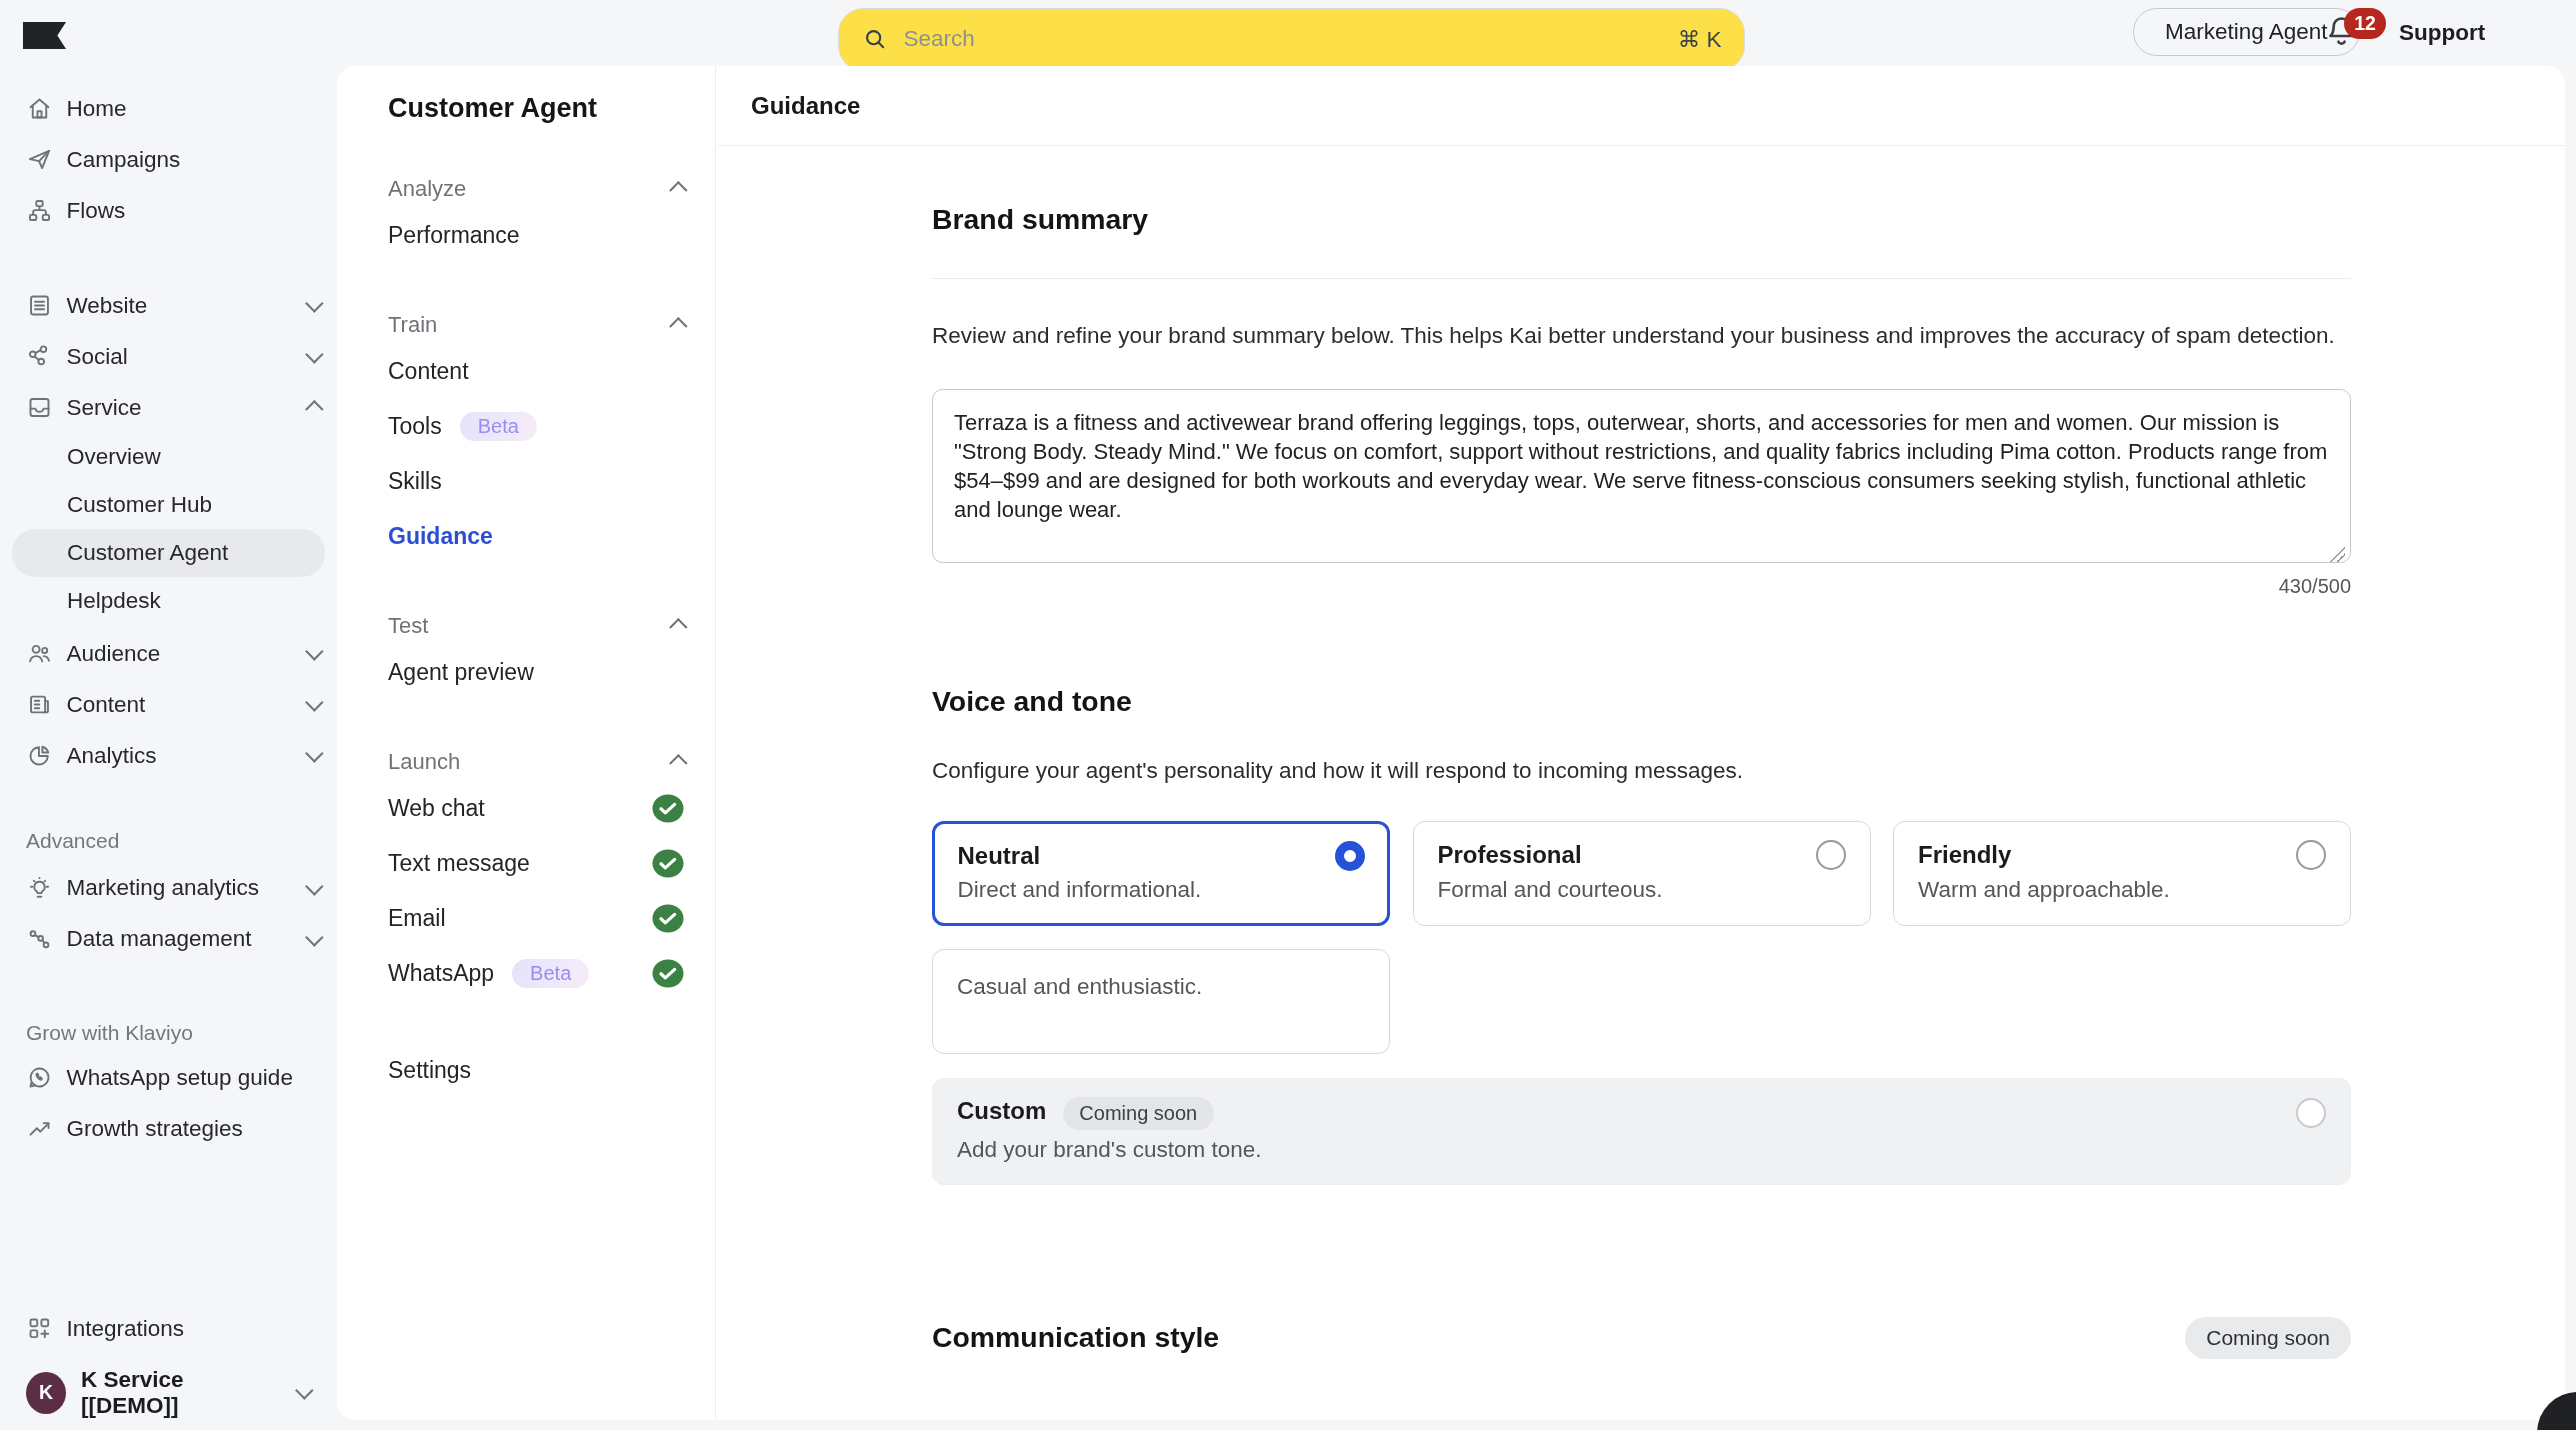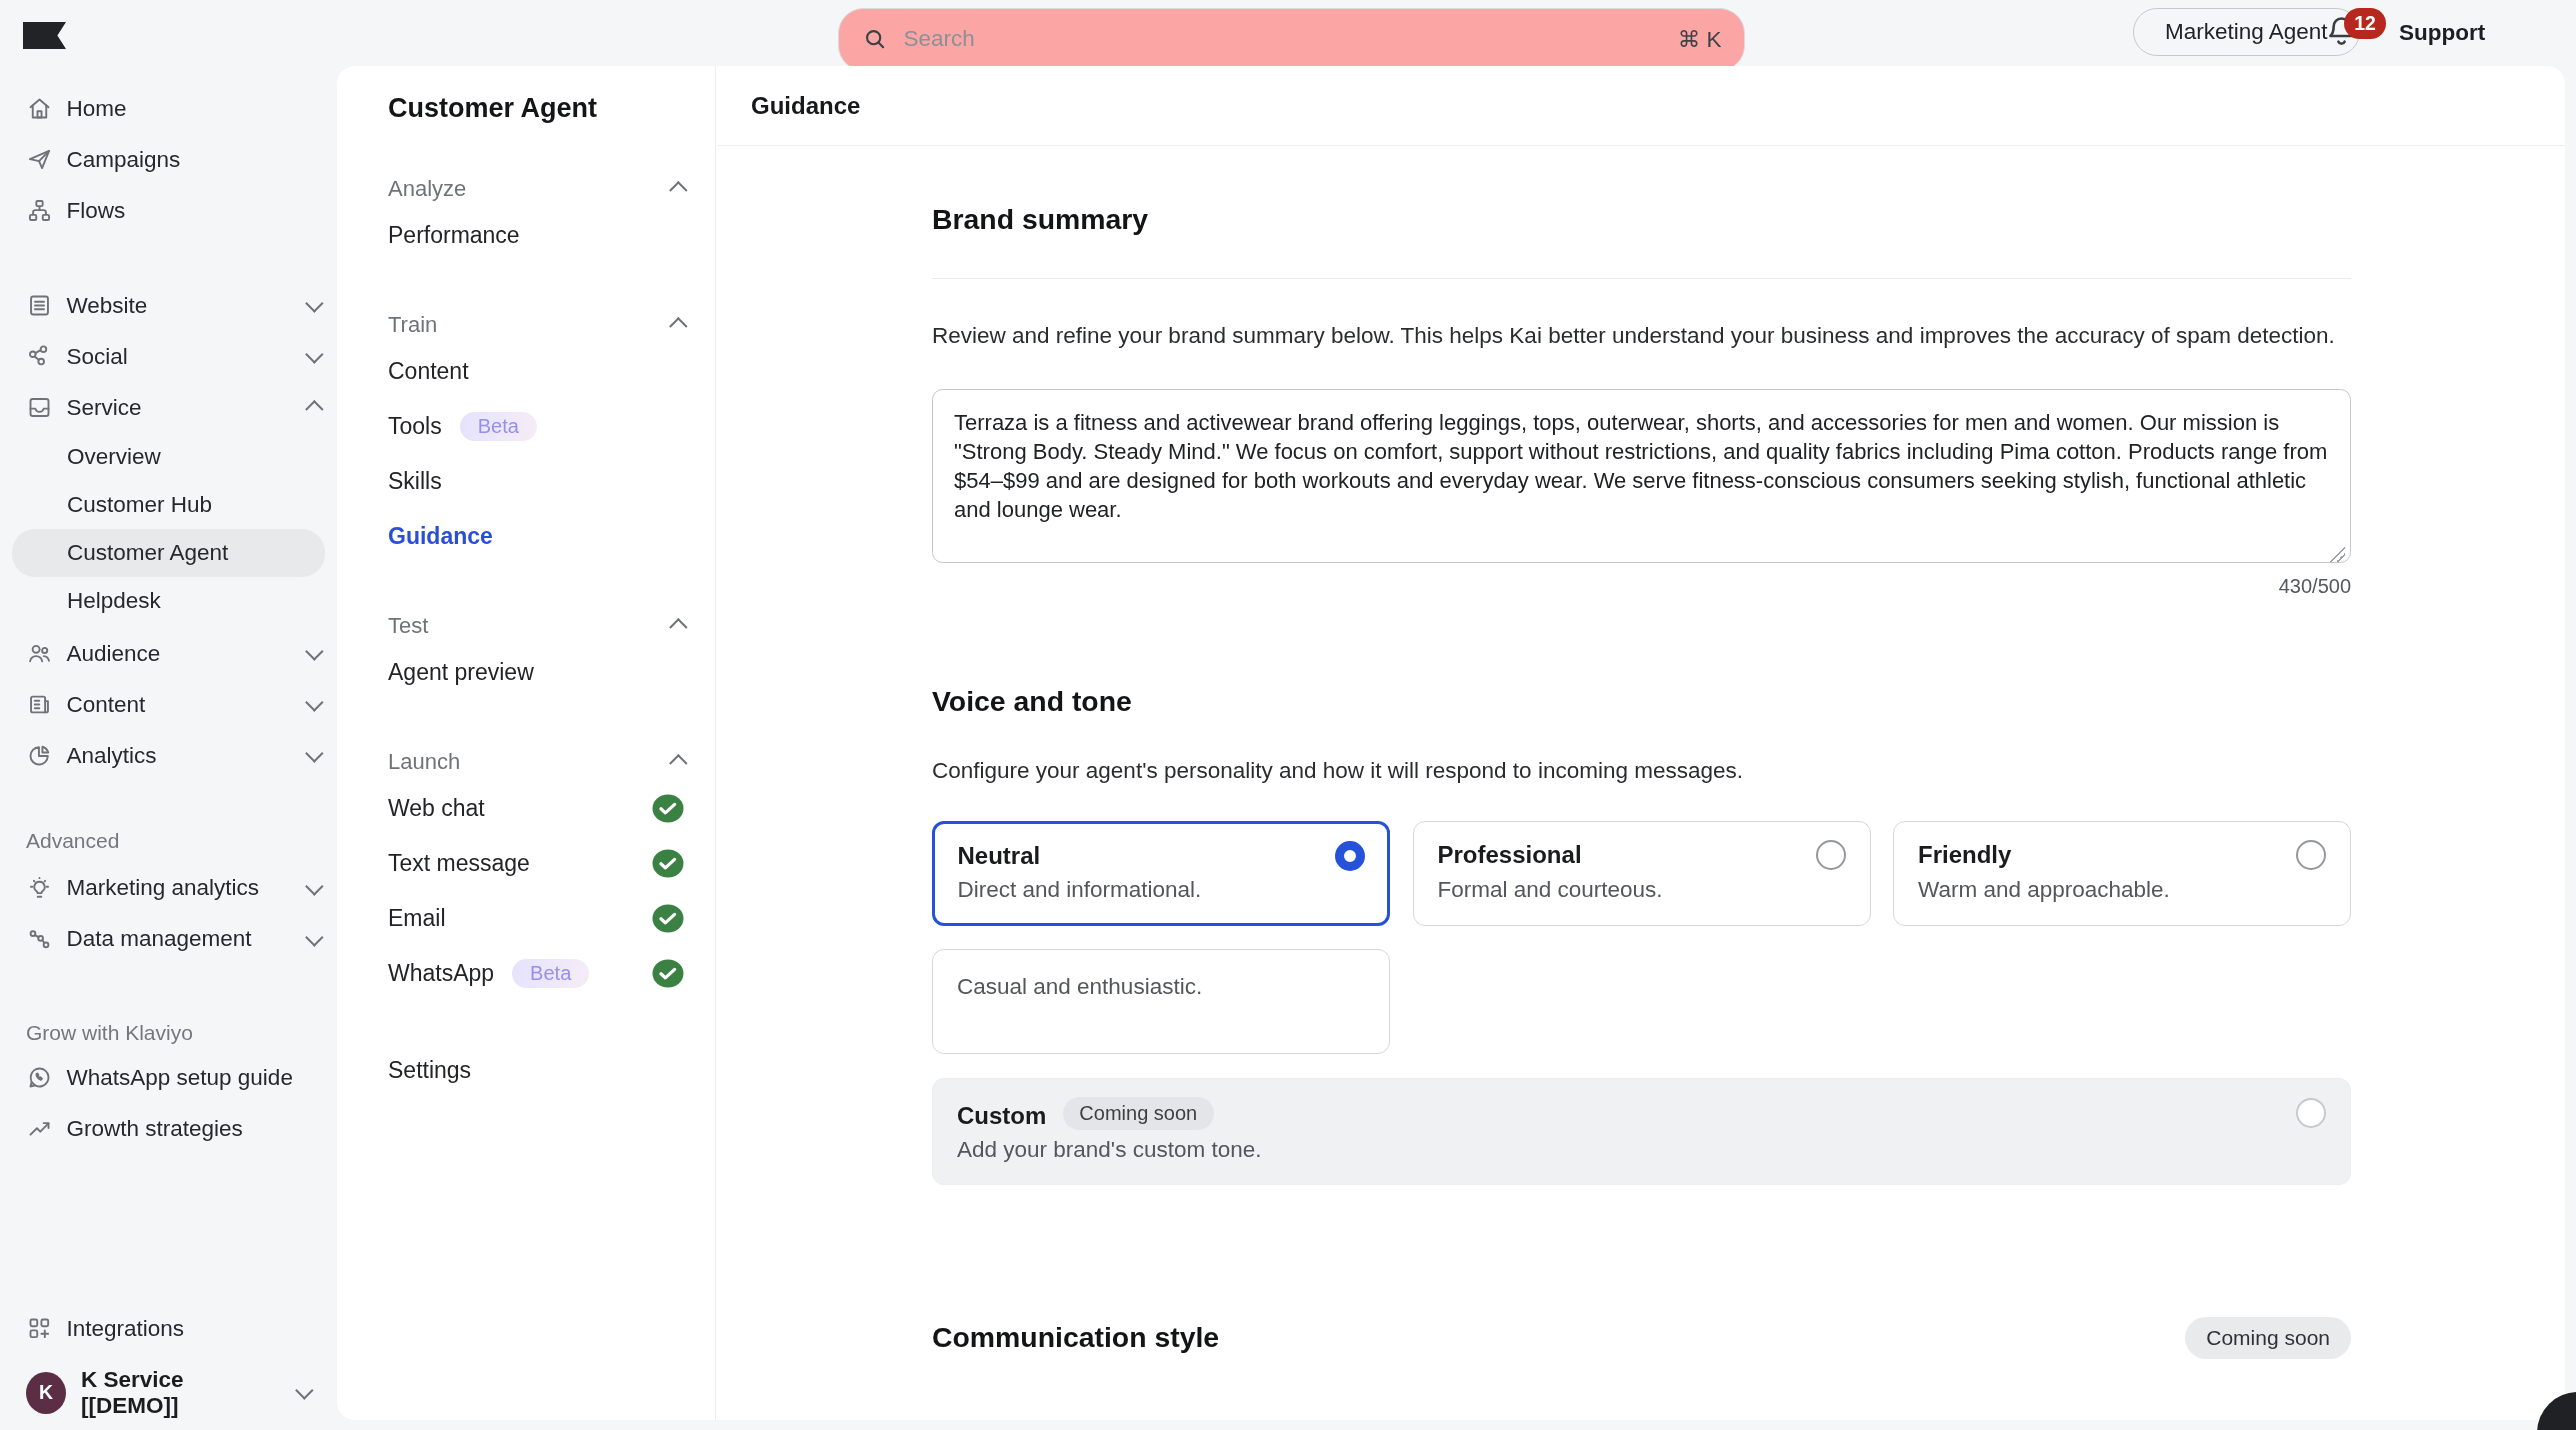--- a/index.html
+++ b/index.html
@@ -15,21 +15,21 @@
 
   
   .topbar { position:absolute; top:0; left:0; width:100%; height:66px; }
   .logo {
     position:absolute; left:23px; top:22px; width:43px; height:27px;
     background:#212327;
     clip-path:polygon(0 0,100% 0,80% 50%,100% 100%,0 100%);
   }
   .search {
     position:absolute; left:838px; top:7.5px; width:907px; height:63px;
-    background:#fca5a5; border:1.5px solid #d9dcdf; border-radius:25.4px;
+    background:#fde047; border:1.5px solid #d9dcdf; border-radius:25.4px;
     display:flex; align-items:center; padding:0 22.5px; gap:16.5px;
   }
   .search input {
     flex:1; border:none; outline:none; background:transparent;
     font:22.5px "Liberation Sans", sans-serif; color:#45484c;
   }
   .search input::placeholder { color:#8c9094; }
   .search .shortcut { font-size:22.5px; color:#3f4246; white-space:nowrap; }
   .btn-pill {
     position:absolute; left:2133px; top:7.5px; height:48px; padding:0 31px;
@@ -134,21 +134,21 @@
 
   .voice-section { margin-top:87px; }
   .cards { margin-top:33px; display:grid; grid-template-columns:1fr 1fr 1fr; gap:22.5px; }
   .tone-card {
     border:1.5px solid #d5d8db; border-radius:12px; background:#fff;
     height:105px; padding:18px 24px; cursor:pointer; position:relative;
   }
   .tone-card.selected { border:3px solid #2652d9; padding:16.5px 22.5px; }
   .tone-card.disabled { background:#f0f1f3; border-color:#eceef0; cursor:default; margin-top:24px; height:107px; }
   .card-top { display:flex; align-items:center; justify-content:space-between; }
-  .card-title-row { display:flex; align-items:flex-end; gap:16.5px; }
+  .card-title-row { display:flex; align-items:flex-start; gap:16.5px; }
   .card-title { font:700 24px "Liberation Sans", sans-serif; color:#1a1b1d; }
   .card-desc { margin-top:6.7px; font-size:22.5px; color:#53565a; }
   .radio { width:30px; height:30px; border-radius:50%; border:2.2px solid #94989d; background:#fff; flex:0 0 auto; }
   .radio.selected { border:9px solid #2652d9; }
   .radio.disabled { border-color:#c6c9cd; }
   .pill-soon {
     padding:5.2px 16.5px; border-radius:748px; background:#e4e5e8;
     font-size:20px; color:#3c3f43;
   }
   .comm-row { margin-top:132px; display:flex; align-items:center; justify-content:space-between; }

